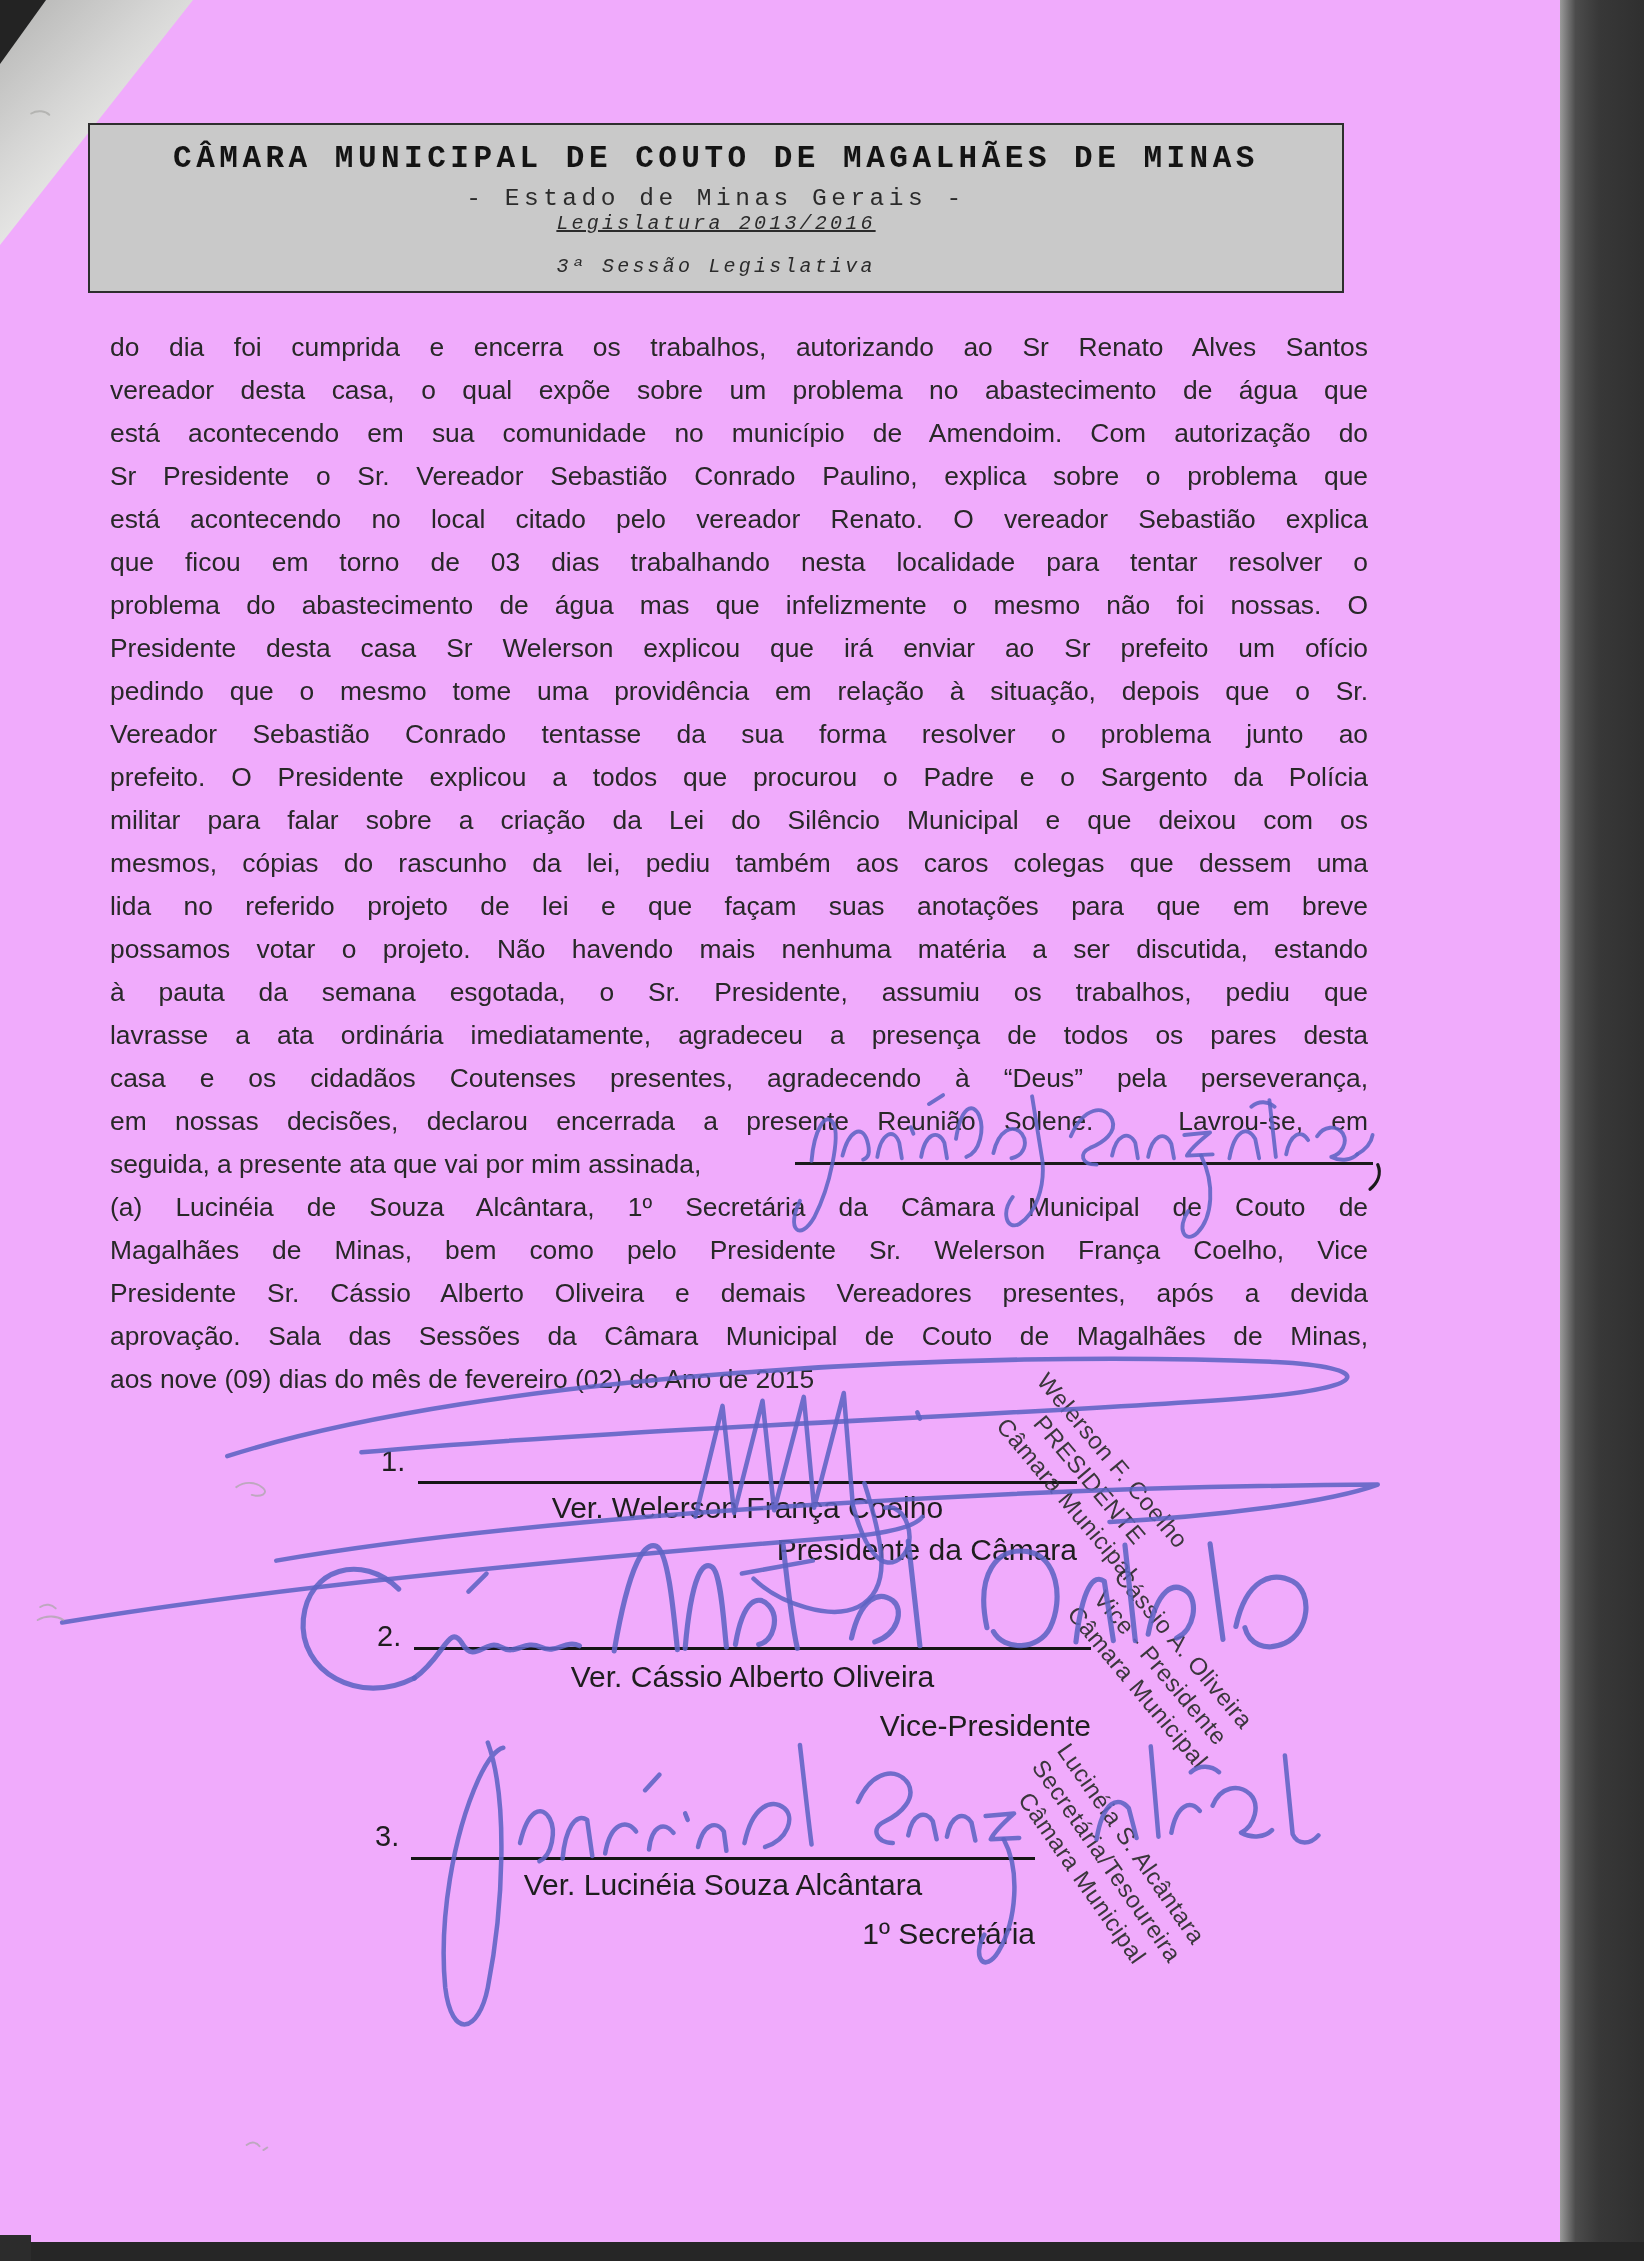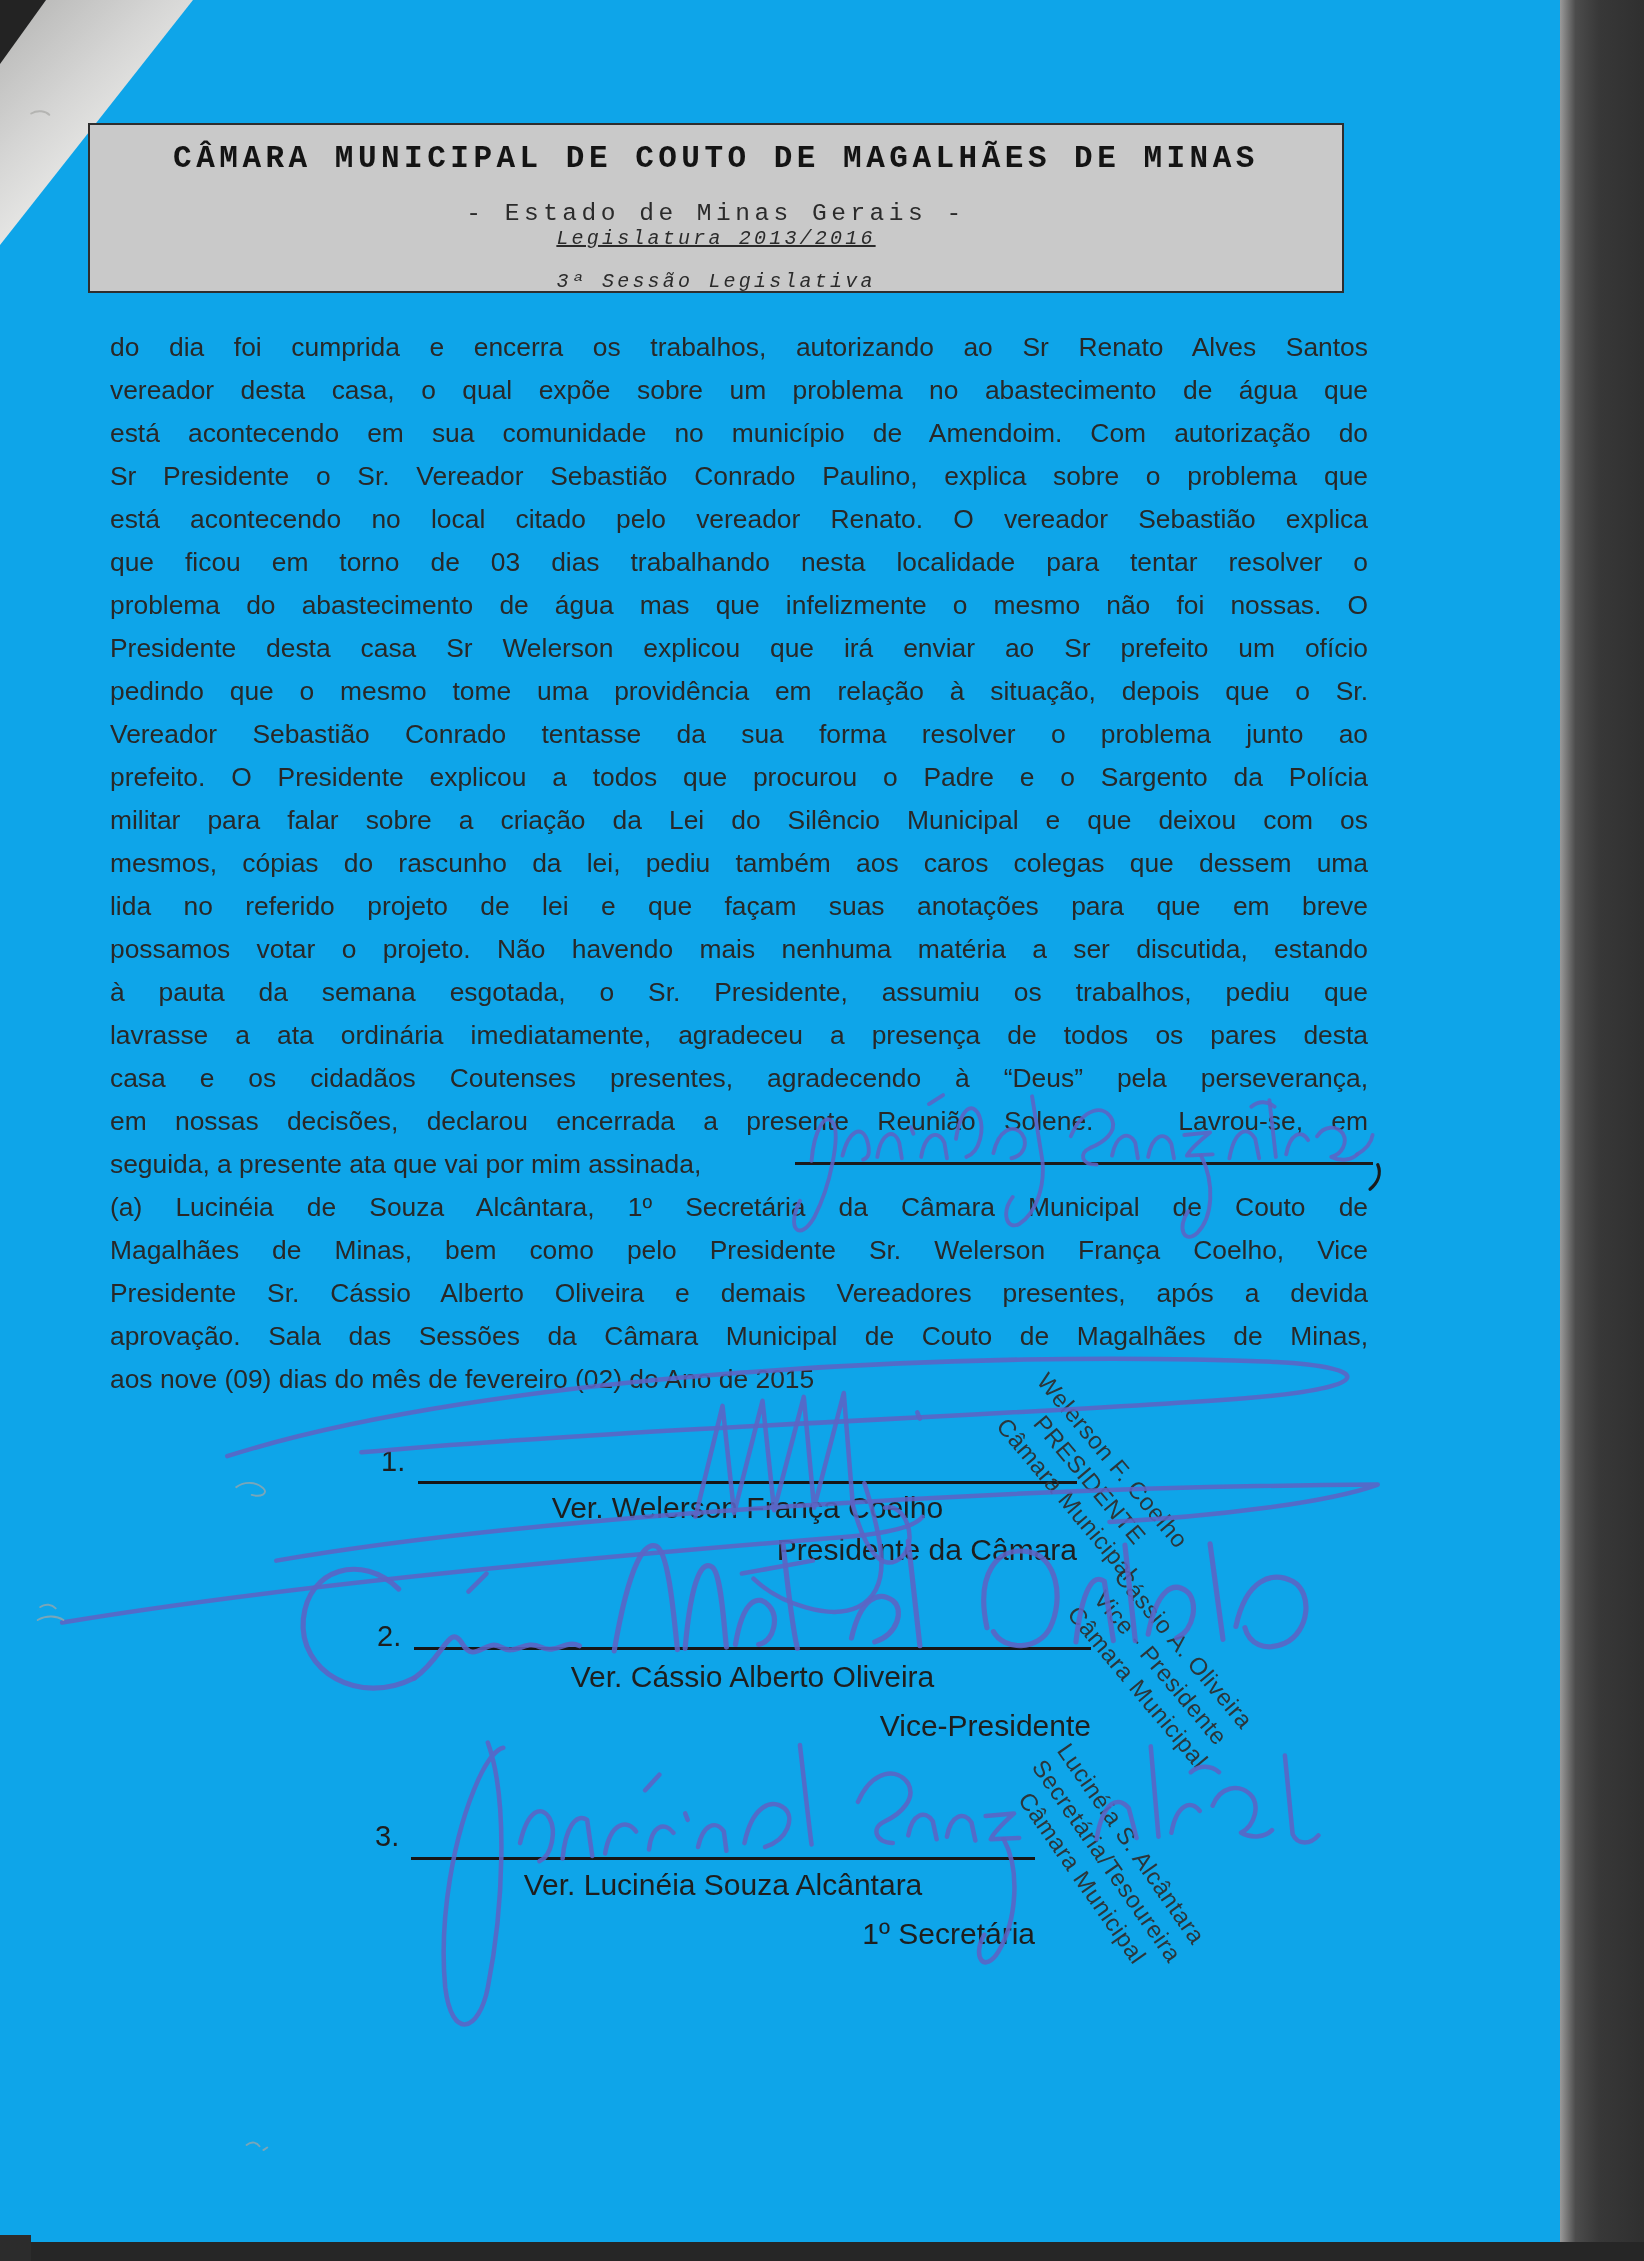--- a/index.html
+++ b/index.html
@@ -1,37 +1,37 @@
 <!DOCTYPE html>
 <html style="font-size:10.3px"><head>
 <meta charset="utf-8">
 <style>
   *{margin:0;padding:0;box-sizing:border-box}
   html,body{background:#555}
-  #page{position:relative;width:1645px;height:2261px;background:#0ea5e9;overflow:hidden;
+  #page{position:relative;width:1645px;height:2261px;background:#f0abfc;overflow:hidden;
          font-family:"Liberation Sans",sans-serif;color:#262626}
   .abs{position:absolute}
 
   
   #fold{left:0;top:0;width:213px;height:258px;
         background:linear-gradient(135deg,#b3b3b2 0%,#d6d6d5 35%,#ececea 60%,#f4f4f2 100%);
         clip-path:polygon(0 0,193px 0,0 245px)}
   #corner{left:0;top:0;width:58px;height:77px;background:#232323;
           clip-path:polygon(0 0,46px 0,0 64px)}
   #scan-right{left:1560px;top:0;width:85px;height:2261px;
         background:linear-gradient(to right,#9a9a9a 0px,#4c4c4c 15.5px,#383838 39px,#2f2f2f 100%)}
   #scan-bottom{left:0;top:2242px;width:1645px;height:19.3px;background:#262626}
   #scan-bottom-step{left:0;top:2235px;width:31px;height:26px;background:#2c2c2c}
 
   
   #header{left:88px;top:123px;width:1256px;height:170px;background:#c9c9c9;
           border:2.6px solid #2e2e2e;text-align:center;color:#141414}
   .h-title{margin-top:15.5px;font-family:"Liberation Mono","DejaVu Sans Mono",monospace;
            font-weight:bold;font-size:31px;letter-spacing:4.5px;white-space:nowrap}
-  .h-sub{margin-top:24px;font-family:"Liberation Mono","DejaVu Sans Mono",monospace;
+  .h-sub{margin-top:9px;font-family:"Liberation Mono","DejaVu Sans Mono",monospace;
          font-size:24.5px;letter-spacing:4.5px;color:#2b2b2b}
   .h-leg{margin-top:0;font-family:"Liberation Mono","DejaVu Sans Mono",monospace;
          font-style:italic;font-size:20px;letter-spacing:3.2px;text-decoration:underline;color:#2b2b2b}
   .h-ses{margin-top:20px;font-family:"Liberation Mono","DejaVu Sans Mono",monospace;
          font-style:italic;font-size:20px;letter-spacing:3.2px;color:#2b2b2b}
 
   
   #bodytext{left:110px;top:326px;width:1258px;font-size:26.4px;color:#282828}
   .line{height:43px;line-height:43px}
   .line.justify{text-align:justify;text-align-last:justify}

